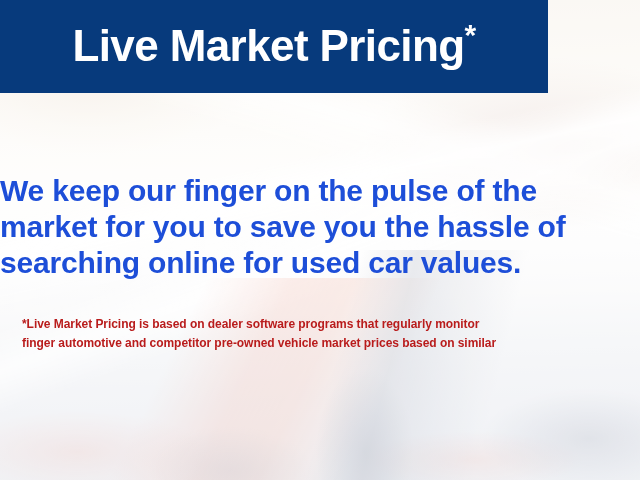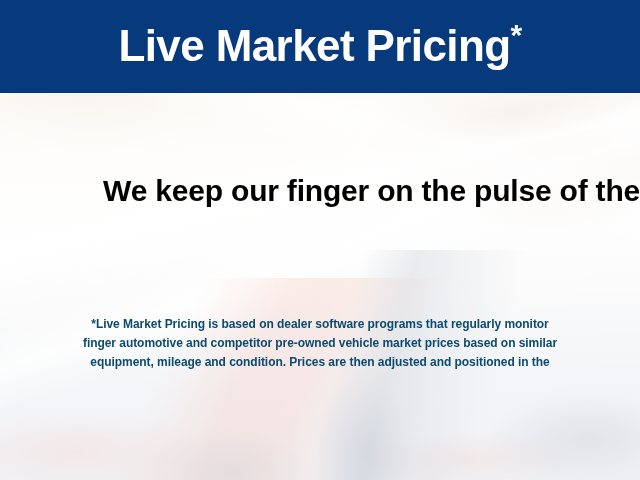--- a/index.html
+++ b/index.html
@@ -81,21 +81,21 @@
   
   .bg-haze {
     background: rgba(255,255,255,0.52);
   }
 
   
   #header-band {
     position: absolute;
     left: 0;
     top: 0;
-    width: 640px;
+    width: 548px;
     height: 93px;
     background: #073a7c;
     display: flex;
     align-items: center;
     justify-content: center;
     z-index: 5;
   }
   #header-title {
     color: #ffffff;
     font-size: 44px;
@@ -119,36 +119,35 @@
     width: 640px;
     height: 387px;
     z-index: 4;
   }
 
   #headline {
     position: absolute;
     left: 0;
     top: 80px;
     width: 640px;
-    text-align: right;
-    color: #000000;
+    text-align: left;
+    color: #1d4ed8;
     font-size: 30px;
     font-weight: bold;
     line-height: 36px;
     letter-spacing: -0.2px;
   }
   #headline .hl-line { display: block; white-space: nowrap; }
 
   #disclaimer {
     position: absolute;
     left: 22px;
     top: 222px;
     width: 596px;
-    text-align: center;
-    color: #0c4a6e;
+    color: #b91c1c;
     font-size: 12px;
     font-weight: bold;
     line-height: 19px;
     letter-spacing: -0.05px;
   }
   #disclaimer .dc-line { display: block; white-space: nowrap; }
 </style>
 </head>
 <body>
 
@@ -161,22 +160,23 @@
   <div class="bg-layer bg-haze"></div>
 
   <div id="header-band">
     <div id="header-title"><span>Live Market Pricing</span><span class="ast">*</span></div>
   </div>
 
   <div id="content">
 
     <div id="headline">
       <span class="hl-line">We keep our finger on the pulse of the</span>
+      <span class="hl-line">market for you to save you the hassle of</span>
+      <span class="hl-line">searching online for used car values.</span>
     </div>
 
     <div id="disclaimer">
       <span class="dc-line">*Live Market Pricing is based on dealer software programs that regularly monitor</span>
       <span class="dc-line">finger automotive and competitor pre-owned vehicle market prices based on similar</span>
-      <span class="dc-line">equipment, mileage and condition. Prices are then adjusted and positioned in the</span>
     </div>
 
   </div>
 </div>
 
 </body></html>

